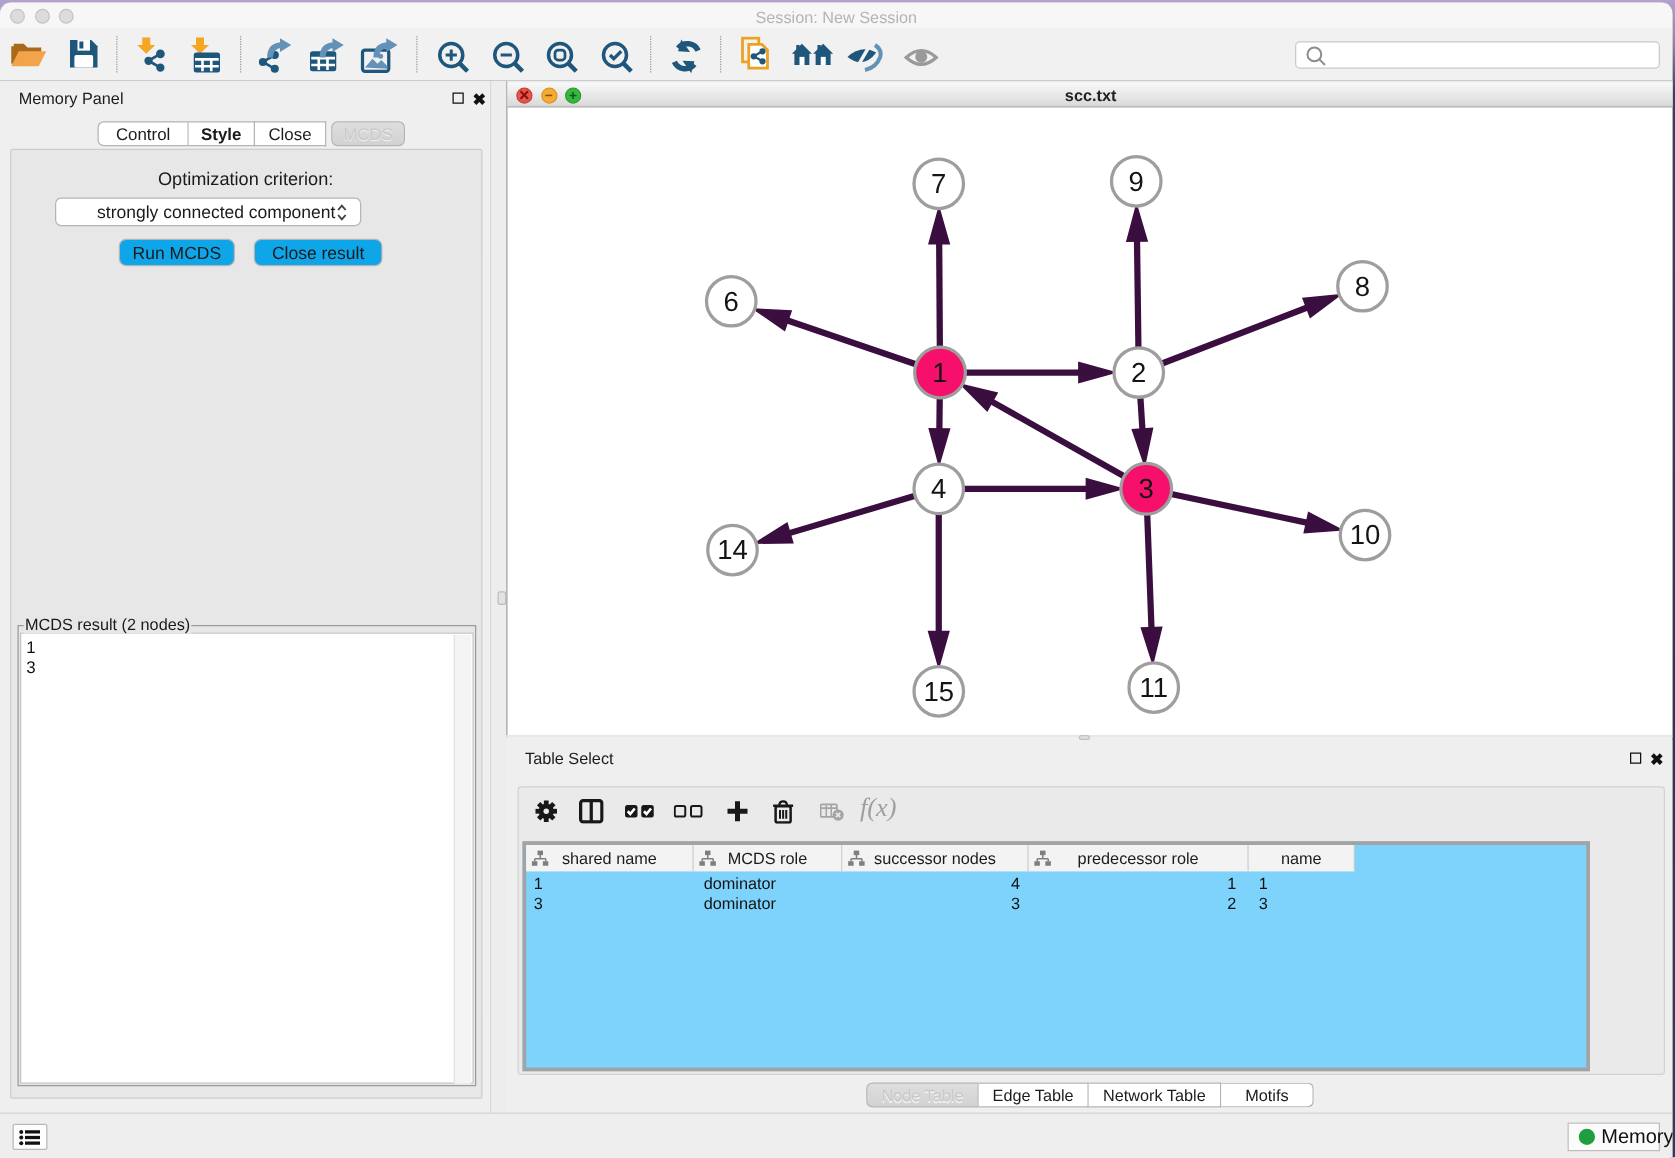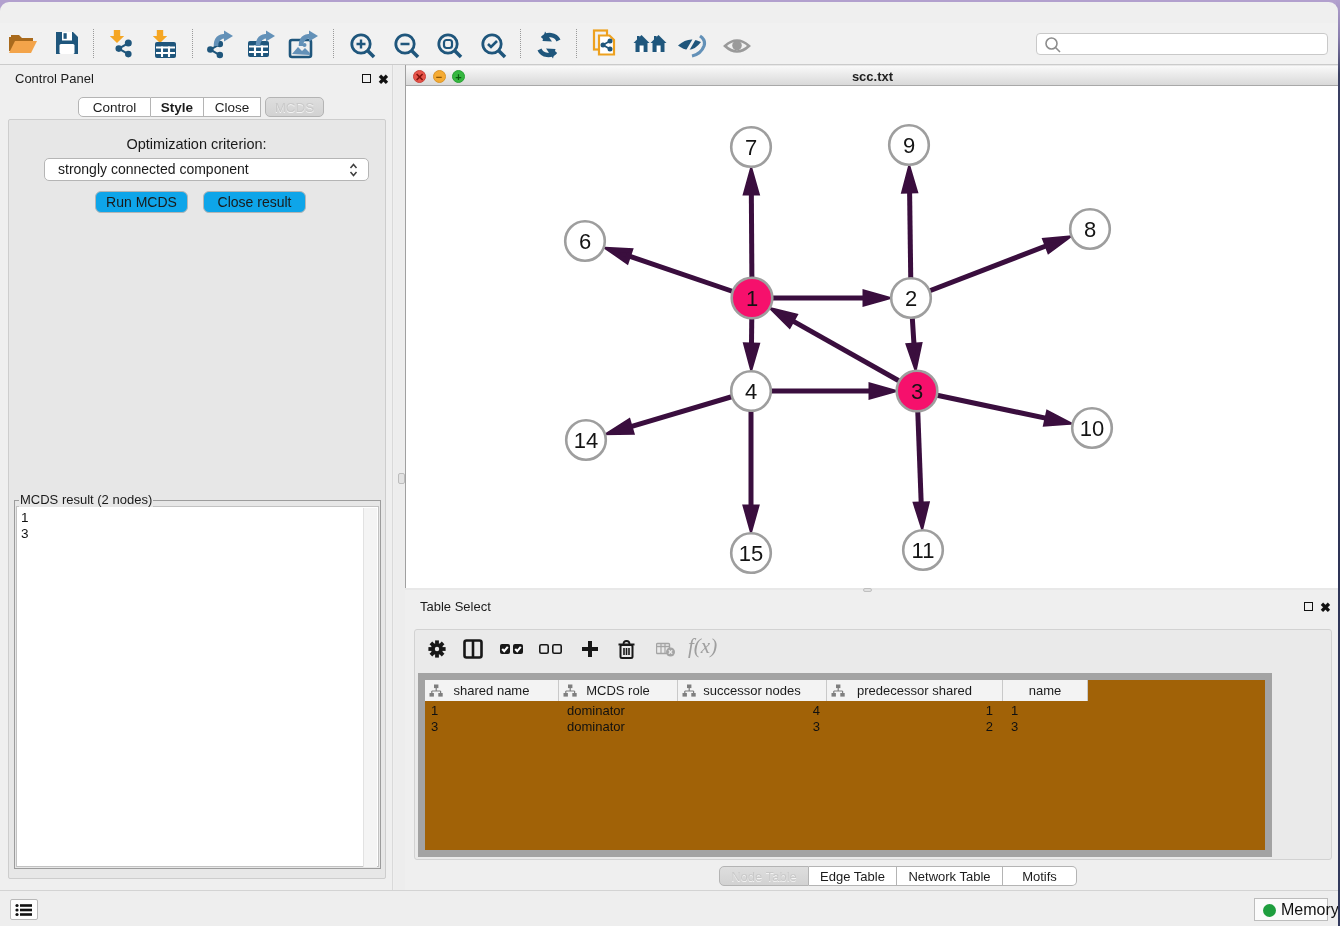--- a/index.html
+++ b/index.html
@@ -23,56 +23,62 @@
   #cpanel { left:0; top:63px; width:393px; height:825px; background:#efefef; border-right:1px solid #d9d9d9; }
   #cp-title { position:absolute; left:15px; top:6px; font-size:13px; color:#1c1c1c; }
   .wbtn-float { position:absolute; width:9px; height:9px; border:1.6px solid #111; }
   .wbtn-x { position:absolute; font-size:13px; font-weight:bold; color:#111; line-height:11px; }
   #cp-content { position:absolute; left:8px; top:54px; width:378px; height:760px; background:#e7e7e7; border:1px solid #cdcdcd; border-radius:2px; }
   
   .seg { position:absolute; display:flex; height:20px; font-size:13.5px; }
   .seg .s { background:#fff; border-top:1px solid #b4b4b4; border-bottom:1px solid #b4b4b4; border-right:1px solid #b4b4b4; color:#1c1c1c; display:flex; align-items:center; justify-content:center; }
   .seg .s.first { border-left:1px solid #b4b4b4; border-radius:5px 0 0 5px; }
   .seg .s.last { border-radius:0 5px 5px 0; }
-  .seg .s.sel { background:linear-gradient(#dedede,#d2d2d2); color:#c9c9c9; text-shadow:0 1px 0 #f3f3f3; border-left:1px solid #b4b4b4; border-radius:5px;margin-left:26px; }
+  .seg .s.sel { background:linear-gradient(#dedede,#d2d2d2); color:#c9c9c9; text-shadow:0 1px 0 #f3f3f3; border-left:1px solid #b4b4b4; border-radius:5px; }
   #opt-label { position:absolute; left:0; top:71px; width:393px; text-align:center; font-size:14.5px; color:#1a1a1a; }
-  #dropdown { position:absolute; left:44px; top:93px; width:325px; height:23px; background:#fff; border:1px solid #b5b5b5; border-radius:5px; font-size:14px; color:#1a1a1a; line-height:21px; padding-left:13px; }
+  #dropdown { position:absolute; left:44px; top:93px; width:245px; height:23px; background:#fff; border:1px solid #b5b5b5; border-radius:5px; font-size:14px; color:#1a1a1a; line-height:21px; padding-left:13px;text-align:center; }
   .btn { position:absolute; height:22px; background:#0ea5e9; border:1px solid #b5b5b5; border-radius:6px; font-size:14px; color:#1a1a1a; text-align:center; line-height:20px; }
   #mcds-group { position:absolute; left:14px; top:435px; width:367px; height:369px; border:1px solid #9c9c9c; background:#e7e7e7; }
   #mcds-white { position:absolute; left:1px; top:5px; width:363px; height:361px; background:#fff; border:1px solid #c2c2c2; }
   #mcds-label { position:absolute; left:19px; top:427px; font-size:13px; color:#1a1a1a; background:#e7e7e7; padding:0 1px; }
   #mcds-scroll { position:absolute; right:1px; top:1px; width:14px; height:359px; background:#f4f4f4; border-left:1px solid #e2e2e2; }
   .mcds-line { position:absolute; left:21px; font-size:13.5px; color:#111; }
   
   #netwin { left:405px; top:63px; width:933px; height:525px; background:#fff; border-left:1px solid #a0a0a0; }
   #net-titlebar { position:absolute; left:0; top:0; width:933px; height:21px; background:linear-gradient(#f9f9f9,#d9d9d9); border-bottom:1px solid #a8a8a8; border-top:1px solid #e8e8e8; }
   #net-title { position:absolute; left:0; top:3px; width:933px; text-align:center; font-size:13px; font-weight:bold; color:#222; }
   .mac { position:absolute; top:4px; width:13px; height:13px; border-radius:50%; font-size:11px; font-weight:bold; text-align:center; line-height:13px; }
   
   #vgut { left:394px; top:63px; width:11px; height:825px; background:#ededed; }
   #vhandle { position:absolute; left:4px; top:408px; width:7px; height:11px; background:#e2e2e2; border:1px solid #bdbdbd; border-radius:2px; }
   #hgut { left:405px; top:586px; width:933px; height:2px; background:#e8e8e8; }
   
   #tpanel { left:405px; top:590px; width:933px; height:298px; background:#efefef; }
   #tp-title { position:absolute; left:15px; top:7px; font-size:13px; color:#1c1c1c; }
   #tp-inset { position:absolute; left:9px; top:37px; width:918px; height:231px; background:#eaeaea; border:1px solid #d2d2d2; border-radius:3px; }
-  #tp-table { position:absolute; left:3px; top:43px; width:854px; height:184px; background:#a16207; border:7px solid #a3a3a3; }
+  #tp-table { position:absolute; left:3px; top:43px; width:854px; height:184px; background:#7dd3fc; border:3px solid #a3a3a3; }
   #tp-header { position:absolute; left:0; top:0; height:21px; background:#f3f3f3; border-bottom:1px solid #c9c9c9; }
   .hcell { position:absolute; top:0; height:21px; border-right:1px solid #c9c9c9; background:#f3f3f3; font-size:13px; color:#1b1b1b; text-align:center; line-height:21px; }
   .tcell { position:absolute; font-size:13px; color:#111; }
   
   #statusbar { left:0; top:888px; width:1338px; height:36px; background:#eeeeee; border-top:1px solid #d3d3d3; }
   #listbtn { position:absolute; left:10px; top:8px; width:28px; height:21px; background:#fdfdfd; border:1px solid #b9b9b9; border-radius:2px; }
   #membtn { position:absolute; left:1254px; top:7px; width:74px; height:23px; background:#fbfbfb; border:1px solid #bdbdbd; font-size:16px; color:#111; white-space:nowrap; line-height:21px; }
 </style>
 </head>
 <body>
 <div class="abs" id="desktop-top"></div>
 <div class="abs" id="desktop-right"></div>
 <div class="abs" id="win">
+  <div class="abs" id="titlebar">
+    <div class="tl" style="left:8px;"></div>
+    <div class="tl" style="left:28px;"></div>
+    <div class="tl" style="left:47px;"></div>
+    <div id="titletext">Session: New Session</div>
+  </div>
   <div class="abs" id="toolbar">
     <svg class="ticon" style="left:7px;top:8px;" width="32" height="26" viewBox="0 0 32 26">
 <path d="M4 4 h8 l3 3 h11 v5 h-22 z" fill="#a96a1c"></path>
 <path d="M2 6 h6 v14 h-6 z" fill="#a96a1c"></path>
 <path d="M2 22 L8 10 h22 L24 22 z" fill="#f3a44a"></path>
 </svg>
     <svg class="ticon" style="left:54px;top:7px;" width="26" height="26" viewBox="0 0 26 26">
 <path d="M2 2 h17 l5 5 v17 h-22 z" fill="#1f567c"></path>
 <rect x="8" y="2" width="10" height="8.5" fill="#fff"></rect>
 <rect x="9.5" y="3.2" width="3.2" height="5.6" fill="#1f567c"></rect>
@@ -184,21 +190,21 @@
         <circle cx="14" cy="12.5" r="4.8" fill="#9a9a9a"></circle>
       </svg>
     <div id="searchbox">
         <svg width="20" height="20" viewBox="0 0 20 20" style="position:absolute;left:6px;top:1px;">
           <circle cx="8.5" cy="8.5" r="5.5" fill="none" stroke="#8d8d8d" stroke-width="1.6"></circle>
           <line x1="12.5" y1="12.5" x2="17" y2="17" stroke="#8d8d8d" stroke-width="1.6"></line>
         </svg>
       </div>
   </div>
   <div class="abs" id="cpanel">
-    <div id="cp-title">Control Panel</div>
+    <div id="cp-title">Memory Panel</div>
     <div class="wbtn-float" style="left:362px; top:9px;"></div>
     <div class="wbtn-x" style="left:378px; top:9px;">✖</div>
     <div id="cp-content"></div>
     <div class="seg" style="left:78px; top:32px;">
       <div class="s first" style="width:73px;">Control</div>
       <div class="s" style="width:53px;font-weight:bold;">Style</div>
       <div class="s" style="width:57px;">Close</div>
       <div class="s sel" style="width:59px; margin-left:4px;">MCDS</div>
     </div>
     <div id="opt-label">Optimization criterion:</div>
@@ -336,21 +342,21 @@
           <line x1="9" y1="3" x2="9" y2="12" stroke="#a4a4a4" stroke-width="1.2"></line>
           <circle cx="14.5" cy="11" r="4.5" fill="#a4a4a4"></circle>
           <path d="M12.8 9.3 l3.4 3.4 M16.2 9.3 l-3.4 3.4" stroke="#eaeaea" stroke-width="1.3"></path>
         </svg>
       <div style="position:absolute;left:273px;top:4px;font-family:'Liberation Serif',serif;font-style:italic;font-size:21px;color:#9f9f9f;">f(x)</div>
       <div id="tp-table">
         <div id="tp-header" style="left:0px; width:663px;">
           <div class="hcell" style="left:0px; width:134px;">shared name</div>
           <div class="hcell" style="left:134px; width:119px;">MCDS role</div>
           <div class="hcell" style="left:253px; width:149px;">successor nodes</div>
-          <div class="hcell" style="left:402px; width:176px;">predecessor shared</div>
+          <div class="hcell" style="left:402px; width:176px;">predecessor role</div>
           <div class="hcell" style="left:578px; width:85px;">name</div>
           <svg style="position:absolute;left:4px;top:4px;" width="14" height="13" viewBox="0 0 14 13">
               <rect x="5" y="0.5" width="4.4" height="3.6" fill="#7e7e7e"></rect>
               <path d="M7.2 4 v3 M2.8 7 h8.8 M2.8 7 v2 M11.6 7 v2" stroke="#7e7e7e" stroke-width="1.2" fill="none"></path>
               <rect x="0.5" y="9" width="4.4" height="3.6" fill="#7e7e7e"></rect>
               <rect x="9.3" y="9" width="4.4" height="3.6" fill="#7e7e7e"></rect>
             </svg>
           <svg style="position:absolute;left:138px;top:4px;" width="14" height="13" viewBox="0 0 14 13">
               <rect x="5" y="0.5" width="4.4" height="3.6" fill="#7e7e7e"></rect>
               <path d="M7.2 4 v3 M2.8 7 h8.8 M2.8 7 v2 M11.6 7 v2" stroke="#7e7e7e" stroke-width="1.2" fill="none"></path>

